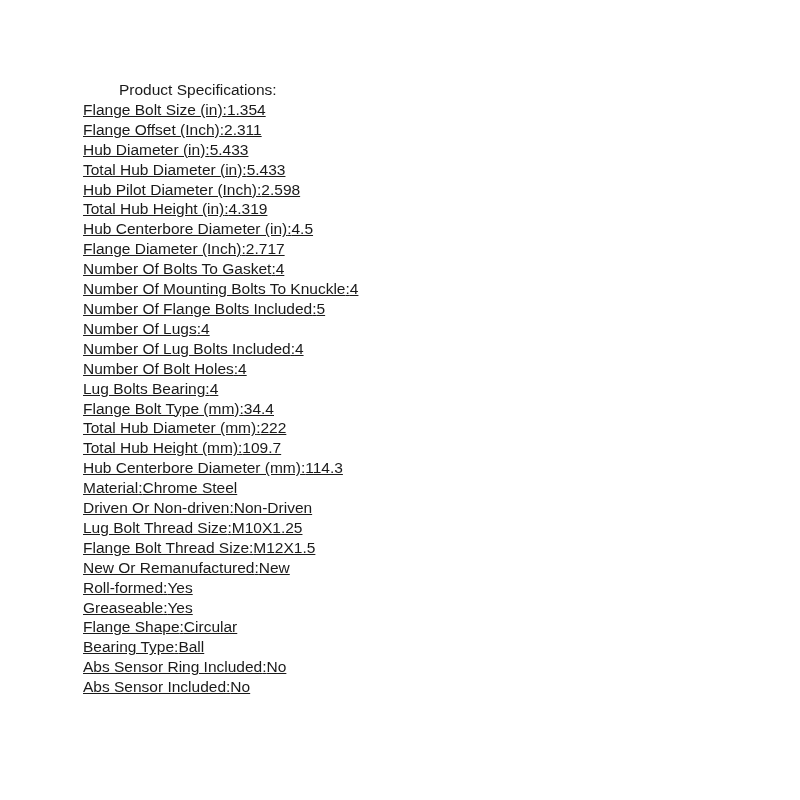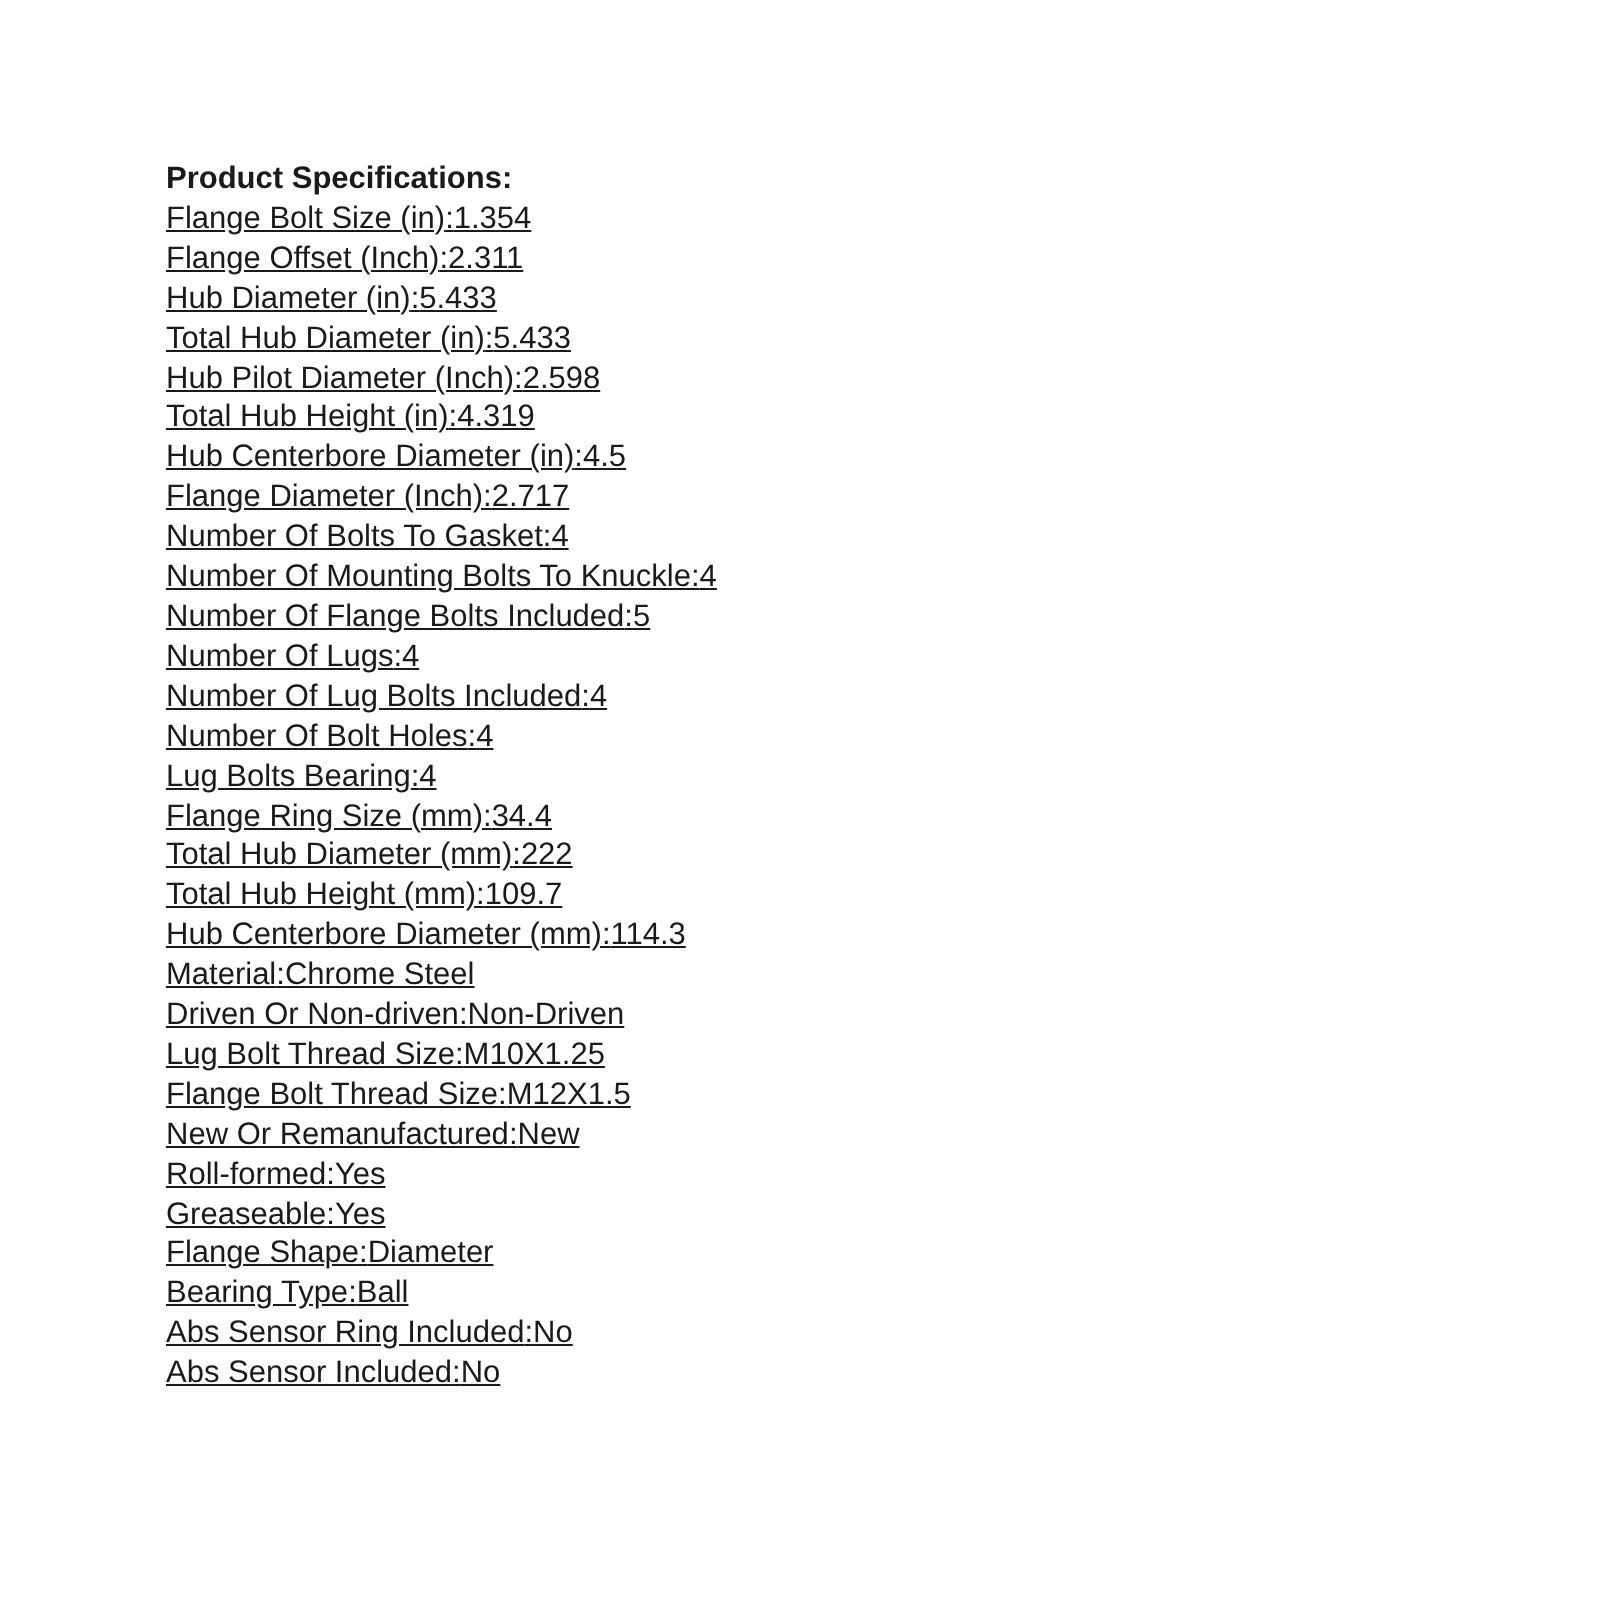--- a/index.html
+++ b/index.html
@@ -19,21 +19,22 @@
   .spec-block {
     position: absolute;
     left: 83px;
     top: 80px;
     font-size: 15.5px;
     line-height: 19.9px;
     letter-spacing: 0px;
     white-space: nowrap;
   }
   .spec-title {
-    font-weight: bold;
+    font-weight: normal;
+    margin-left: 36px;
   }
   .spec-row {
     font-weight: normal;
     text-decoration: underline;
   }
 </style>
 </head>
 <body>
 
 <div class="canvas">
@@ -48,30 +49,30 @@
         <div class="spec-row"><span>Total Hub Height (in)</span><span>:</span><span>4.319</span></div>
         <div class="spec-row"><span>Hub Centerbore Diameter (in)</span><span>:</span><span>4.5</span></div>
         <div class="spec-row"><span>Flange Diameter (Inch)</span><span>:</span><span>2.717</span></div>
         <div class="spec-row"><span>Number Of Bolts To Gasket</span><span>:</span><span>4</span></div>
         <div class="spec-row"><span>Number Of Mounting Bolts To Knuckle</span><span>:</span><span>4</span></div>
         <div class="spec-row"><span>Number Of Flange Bolts Included</span><span>:</span><span>5</span></div>
         <div class="spec-row"><span>Number Of Lugs</span><span>:</span><span>4</span></div>
         <div class="spec-row"><span>Number Of Lug Bolts Included</span><span>:</span><span>4</span></div>
         <div class="spec-row"><span>Number Of Bolt Holes</span><span>:</span><span>4</span></div>
         <div class="spec-row"><span>Lug Bolts Bearing</span><span>:</span><span>4</span></div>
-        <div class="spec-row"><span>Flange Ring Size (mm)</span><span>:</span><span>34.4</span></div>
+        <div class="spec-row"><span>Flange Bolt Type (mm)</span><span>:</span><span>34.4</span></div>
         <div class="spec-row"><span>Total Hub Diameter (mm)</span><span>:</span><span>222</span></div>
         <div class="spec-row"><span>Total Hub Height (mm)</span><span>:</span><span>109.7</span></div>
         <div class="spec-row"><span>Hub Centerbore Diameter (mm)</span><span>:</span><span>114.3</span></div>
         <div class="spec-row"><span>Material</span><span>:</span><span>Chrome Steel</span></div>
         <div class="spec-row"><span>Driven Or Non-driven</span><span>:</span><span>Non-Driven</span></div>
         <div class="spec-row"><span>Lug Bolt Thread Size</span><span>:</span><span>M10X1.25</span></div>
         <div class="spec-row"><span>Flange Bolt Thread Size</span><span>:</span><span>M12X1.5</span></div>
         <div class="spec-row"><span>New Or Remanufactured</span><span>:</span><span>New</span></div>
         <div class="spec-row"><span>Roll-formed</span><span>:</span><span>Yes</span></div>
         <div class="spec-row"><span>Greaseable</span><span>:</span><span>Yes</span></div>
-        <div class="spec-row"><span>Flange Shape</span><span>:</span><span>Diameter</span></div>
+        <div class="spec-row"><span>Flange Shape</span><span>:</span><span>Circular</span></div>
         <div class="spec-row"><span>Bearing Type</span><span>:</span><span>Ball</span></div>
         <div class="spec-row"><span>Abs Sensor Ring Included</span><span>:</span><span>No</span></div>
         <div class="spec-row"><span>Abs Sensor Included</span><span>:</span><span>No</span></div>
       </div>
   </div>
 </div>
 
 </body></html>

